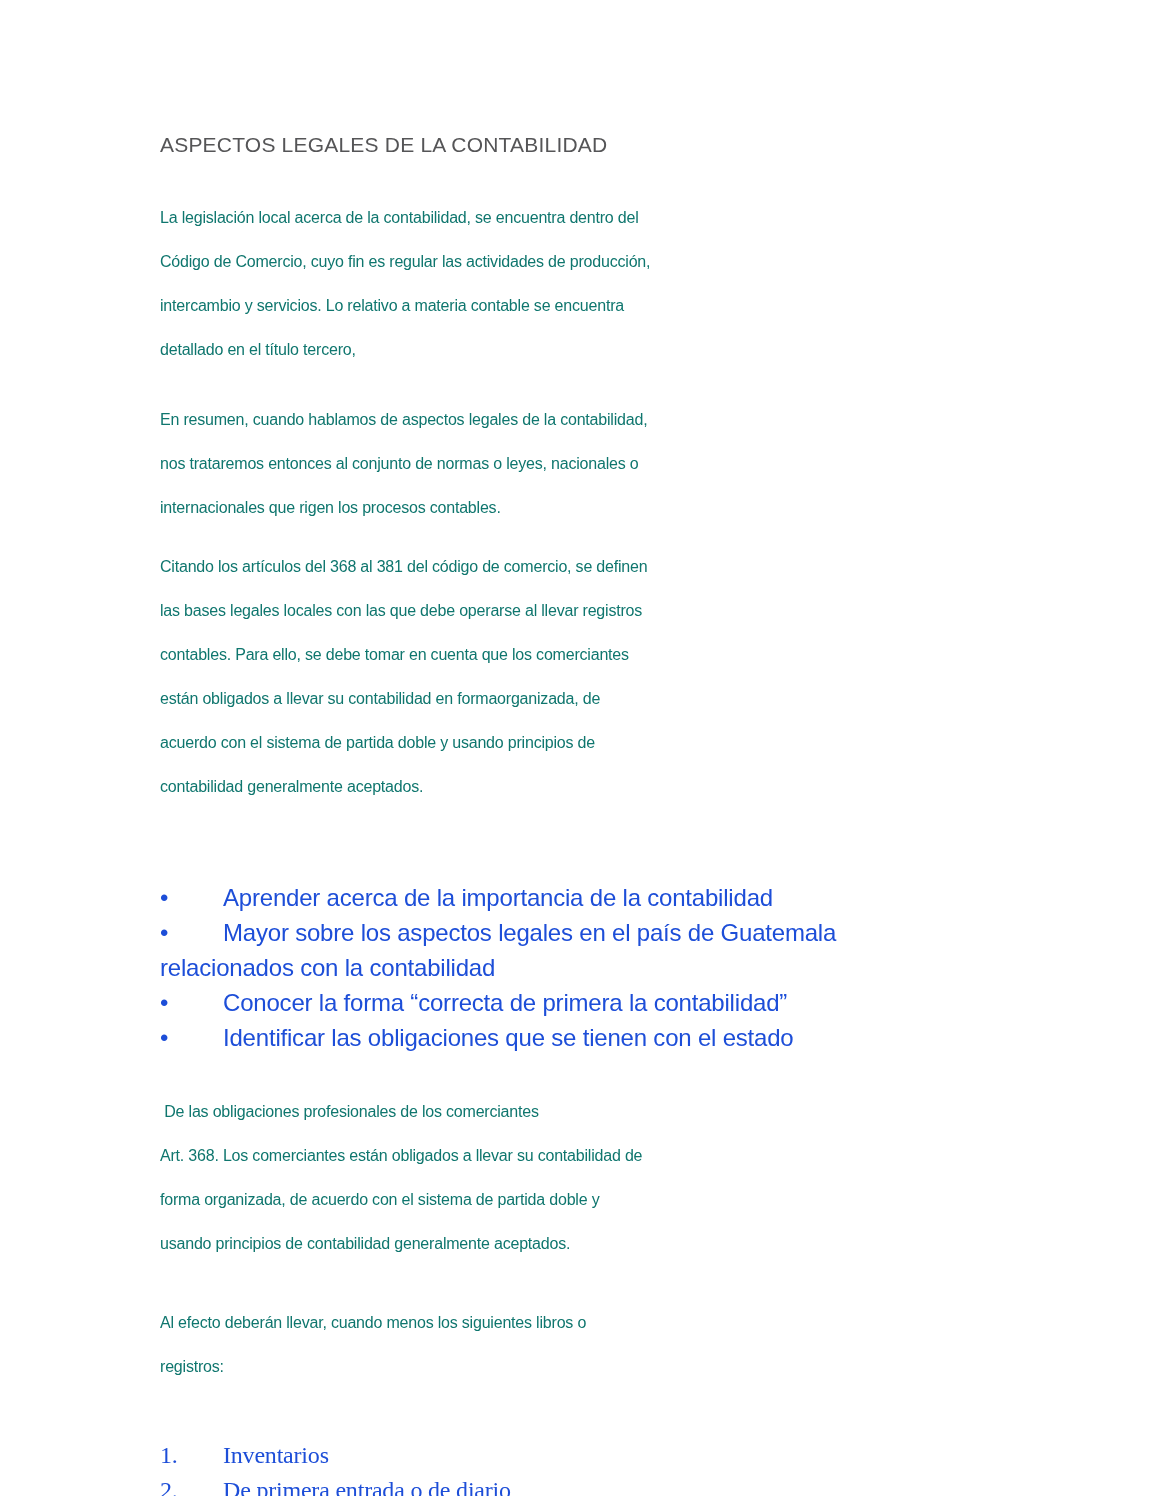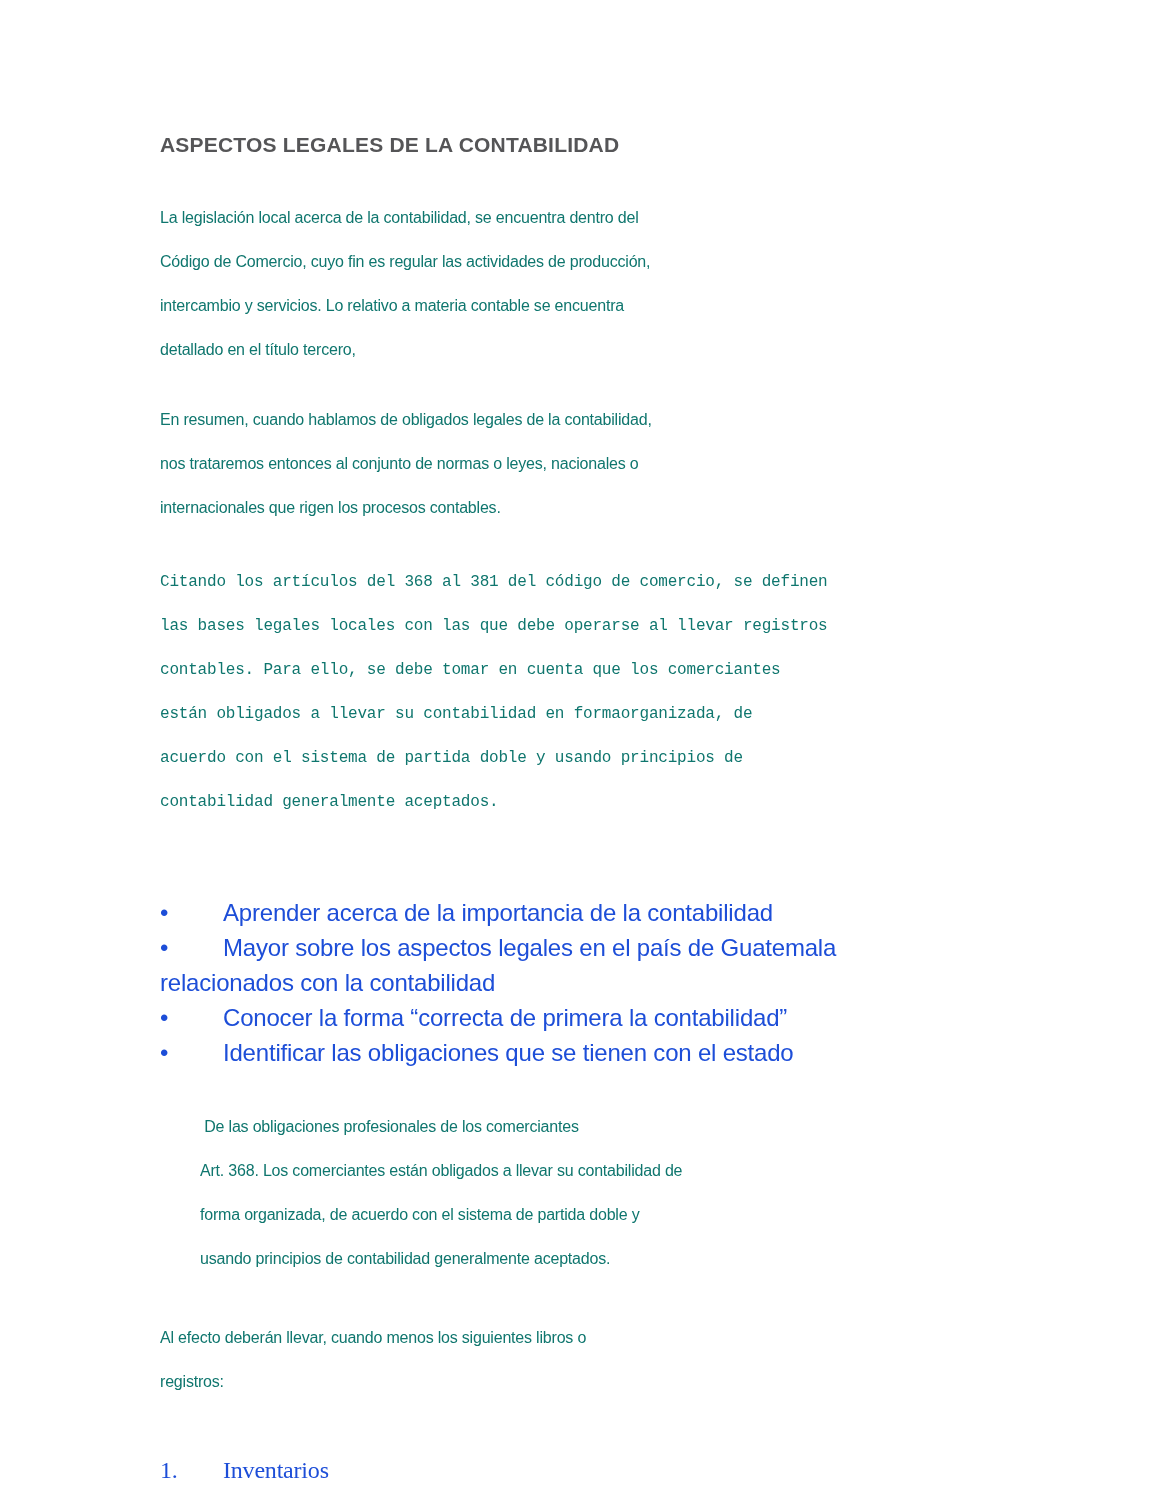--- a/index.html
+++ b/index.html
@@ -18,37 +18,37 @@
     box-sizing: border-box;
     width: 1156px;
     height: 1496px;
     background: #ffffff;
     padding: 132px 160px 0 160px;
   }
   .doc-title {
     margin: 0;
     font-size: 21px;
     line-height: 26px;
-    font-weight: bold;
+    font-weight: normal;
     letter-spacing: 0.2px;
     color: #555557;
   }
   .para {
     margin: 0;
     font-size: 16px;
     line-height: 44px;
     letter-spacing: -0.2px;
     white-space: pre-line;
     color: #0f766e;
   }
   .m-p1 { margin-top: 38px; }
   .m-p2 { margin-top: 26px; }
-  .m-p3 { margin-top: 30px; font-family: Liberation Mono, monospace; }
+  .m-p3 { margin-top: 15px; }
   .bullet-list { margin-top: 71px; }
-  .section-block { margin-top: 35px; margin-left: 40px; }
+  .section-block { margin-top: 35px; }
   .m-alefecto { margin-top: 35px; }
   .num-list { margin-top: 49px; font-family: Liberation Serif, serif; }
   .li-row {
     font-size: 24px;
     line-height: 35px;
     letter-spacing: -0.2px;
     color: #1d4ed8;
   }
   .li-marker {
     display: inline-block;
@@ -64,21 +64,21 @@
 
 <div class="page">
 
   <h1 class="doc-title">ASPECTOS LEGALES DE LA CONTABILIDAD</h1>
 
   <p class="para m-p1">La legislación local acerca de la contabilidad, se encuentra dentro del
 Código de Comercio, cuyo fin es regular las actividades de producción,
 intercambio y servicios. Lo relativo a materia contable se encuentra
 detallado en el título tercero,</p>
 
-  <p class="para m-p2">En resumen, cuando hablamos de obligados legales de la contabilidad,
+  <p class="para m-p2">En resumen, cuando hablamos de aspectos legales de la contabilidad,
 nos trataremos entonces al conjunto de normas o leyes, nacionales o
 internacionales que rigen los procesos contables.</p>
 
   <p class="para m-p3">Citando los artículos del 368 al 381 del código de comercio, se definen
 las bases legales locales con las que debe operarse al llevar registros
 contables. Para ello, se debe tomar en cuenta que los comerciantes
 están obligados a llevar su contabilidad en formaorganizada, de
 acuerdo con el sistema de partida doble y usando principios de
 contabilidad generalmente aceptados.</p>
 

